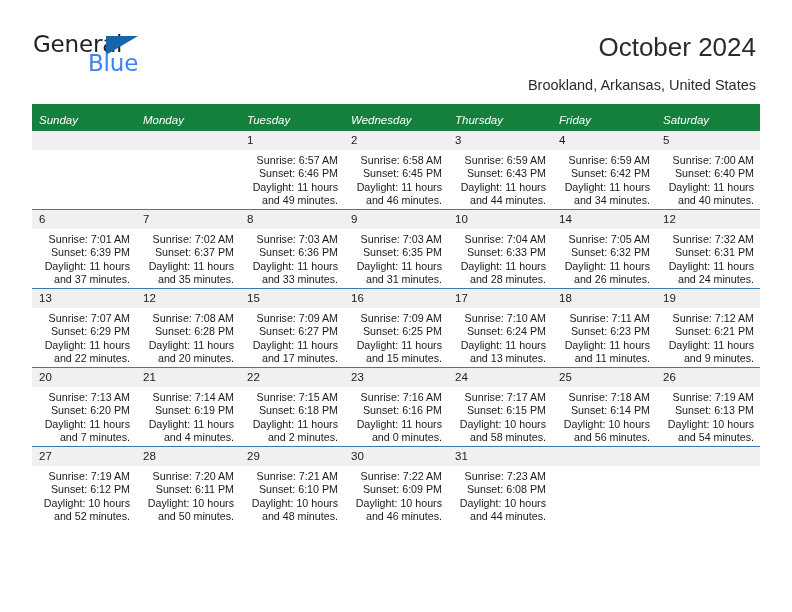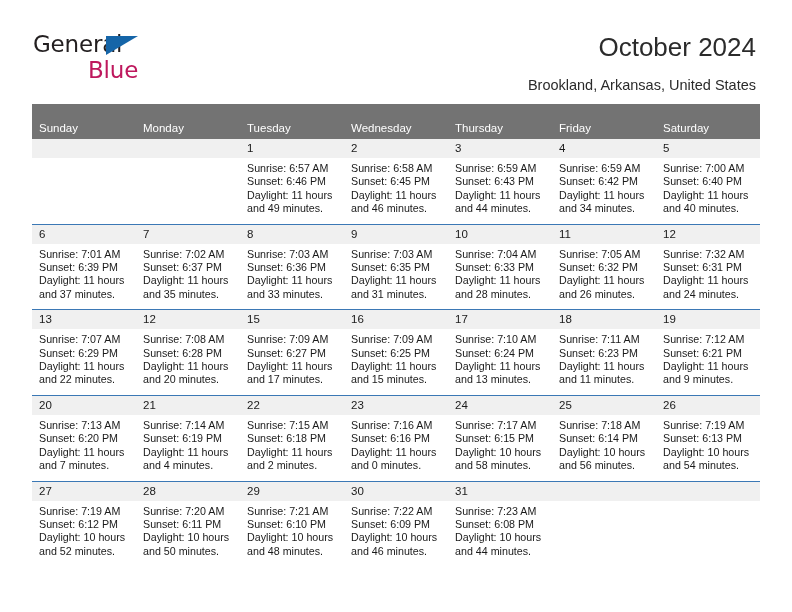--- a/index.html
+++ b/index.html
@@ -42,23 +42,23 @@
     top: 0;
     font-size: 23px;
     color: #231f20;
     letter-spacing: -0.2px;
     line-height: 25px;
     font-family: "DejaVu Sans", sans-serif;
   }
   .logo-blue {
     position: absolute;
     left: 55px;
-    top: 26px;
+    top: 19px;
     font-size: 23px;
-    color: #be185d;
+    color: #3b82f6;
     letter-spacing: -0.2px;
     line-height: 25px;
     font-family: "DejaVu Sans", sans-serif;
   }
   .logo-tri {
     position: absolute;
     left: 73px;
     top: 4px;
     width: 0;
     height: 0;
@@ -89,28 +89,29 @@
   
   .calendar {
     position: absolute;
     left: 32px;
     top: 104px;
     width: 728px;
     border-collapse: collapse;
     table-layout: fixed;
   }
   .calendar th {
-    background: #737373;
+    background: #15803d;
     color: #ffffff;
     font-size: 11.5px;
     font-weight: normal;
     text-align: left;
-    padding: 18px 0 5px 7px;
+    padding: 10px 0 5px 7px;
     height: 10px;
     border: none;
+    font-style: italic;
   }
   .calendar td {
     vertical-align: top;
     padding: 0;
     height: 78px;
     border-top: 1px solid #3b78b5;
     border-bottom: none;
     background: #ffffff;
   }
   .calendar tbody tr:first-child td {
@@ -121,24 +122,25 @@
     font-size: 11.5px;
     color: #1a1a1a;
     padding: 3px 0 3px 7px;
     height: 13px;
     line-height: 13px;
   }
   .daynum.empty {
     color: transparent;
   }
   .info {
-    padding: 4px 6px 8px 7px;
+    padding: 4px 6px 0 7px;
     font-size: 10.7px;
     line-height: 13.4px;
     color: #1a1a1a;
+    text-align: right;
   }
   .info div {
     white-space: nowrap;
   }
   .info .wrap {
     white-space: normal;
   }
 </style>
 </head>
 <body>
@@ -253,21 +255,21 @@
           </td>
           <td>
             <div class="daynum">10</div>
             <div class="info">
               <div>Sunrise: 7:04 AM</div>
               <div>Sunset: 6:33 PM</div>
               <div class="wrap">Daylight: 11 hours and 28 minutes.</div>
             </div>
           </td>
           <td>
-            <div class="daynum">11</div>
+            <div class="daynum">14</div>
             <div class="info">
               <div>Sunrise: 7:05 AM</div>
               <div>Sunset: 6:32 PM</div>
               <div class="wrap">Daylight: 11 hours and 26 minutes.</div>
             </div>
           </td>
           <td>
             <div class="daynum">12</div>
             <div class="info">
               <div>Sunrise: 7:32 AM</div>

